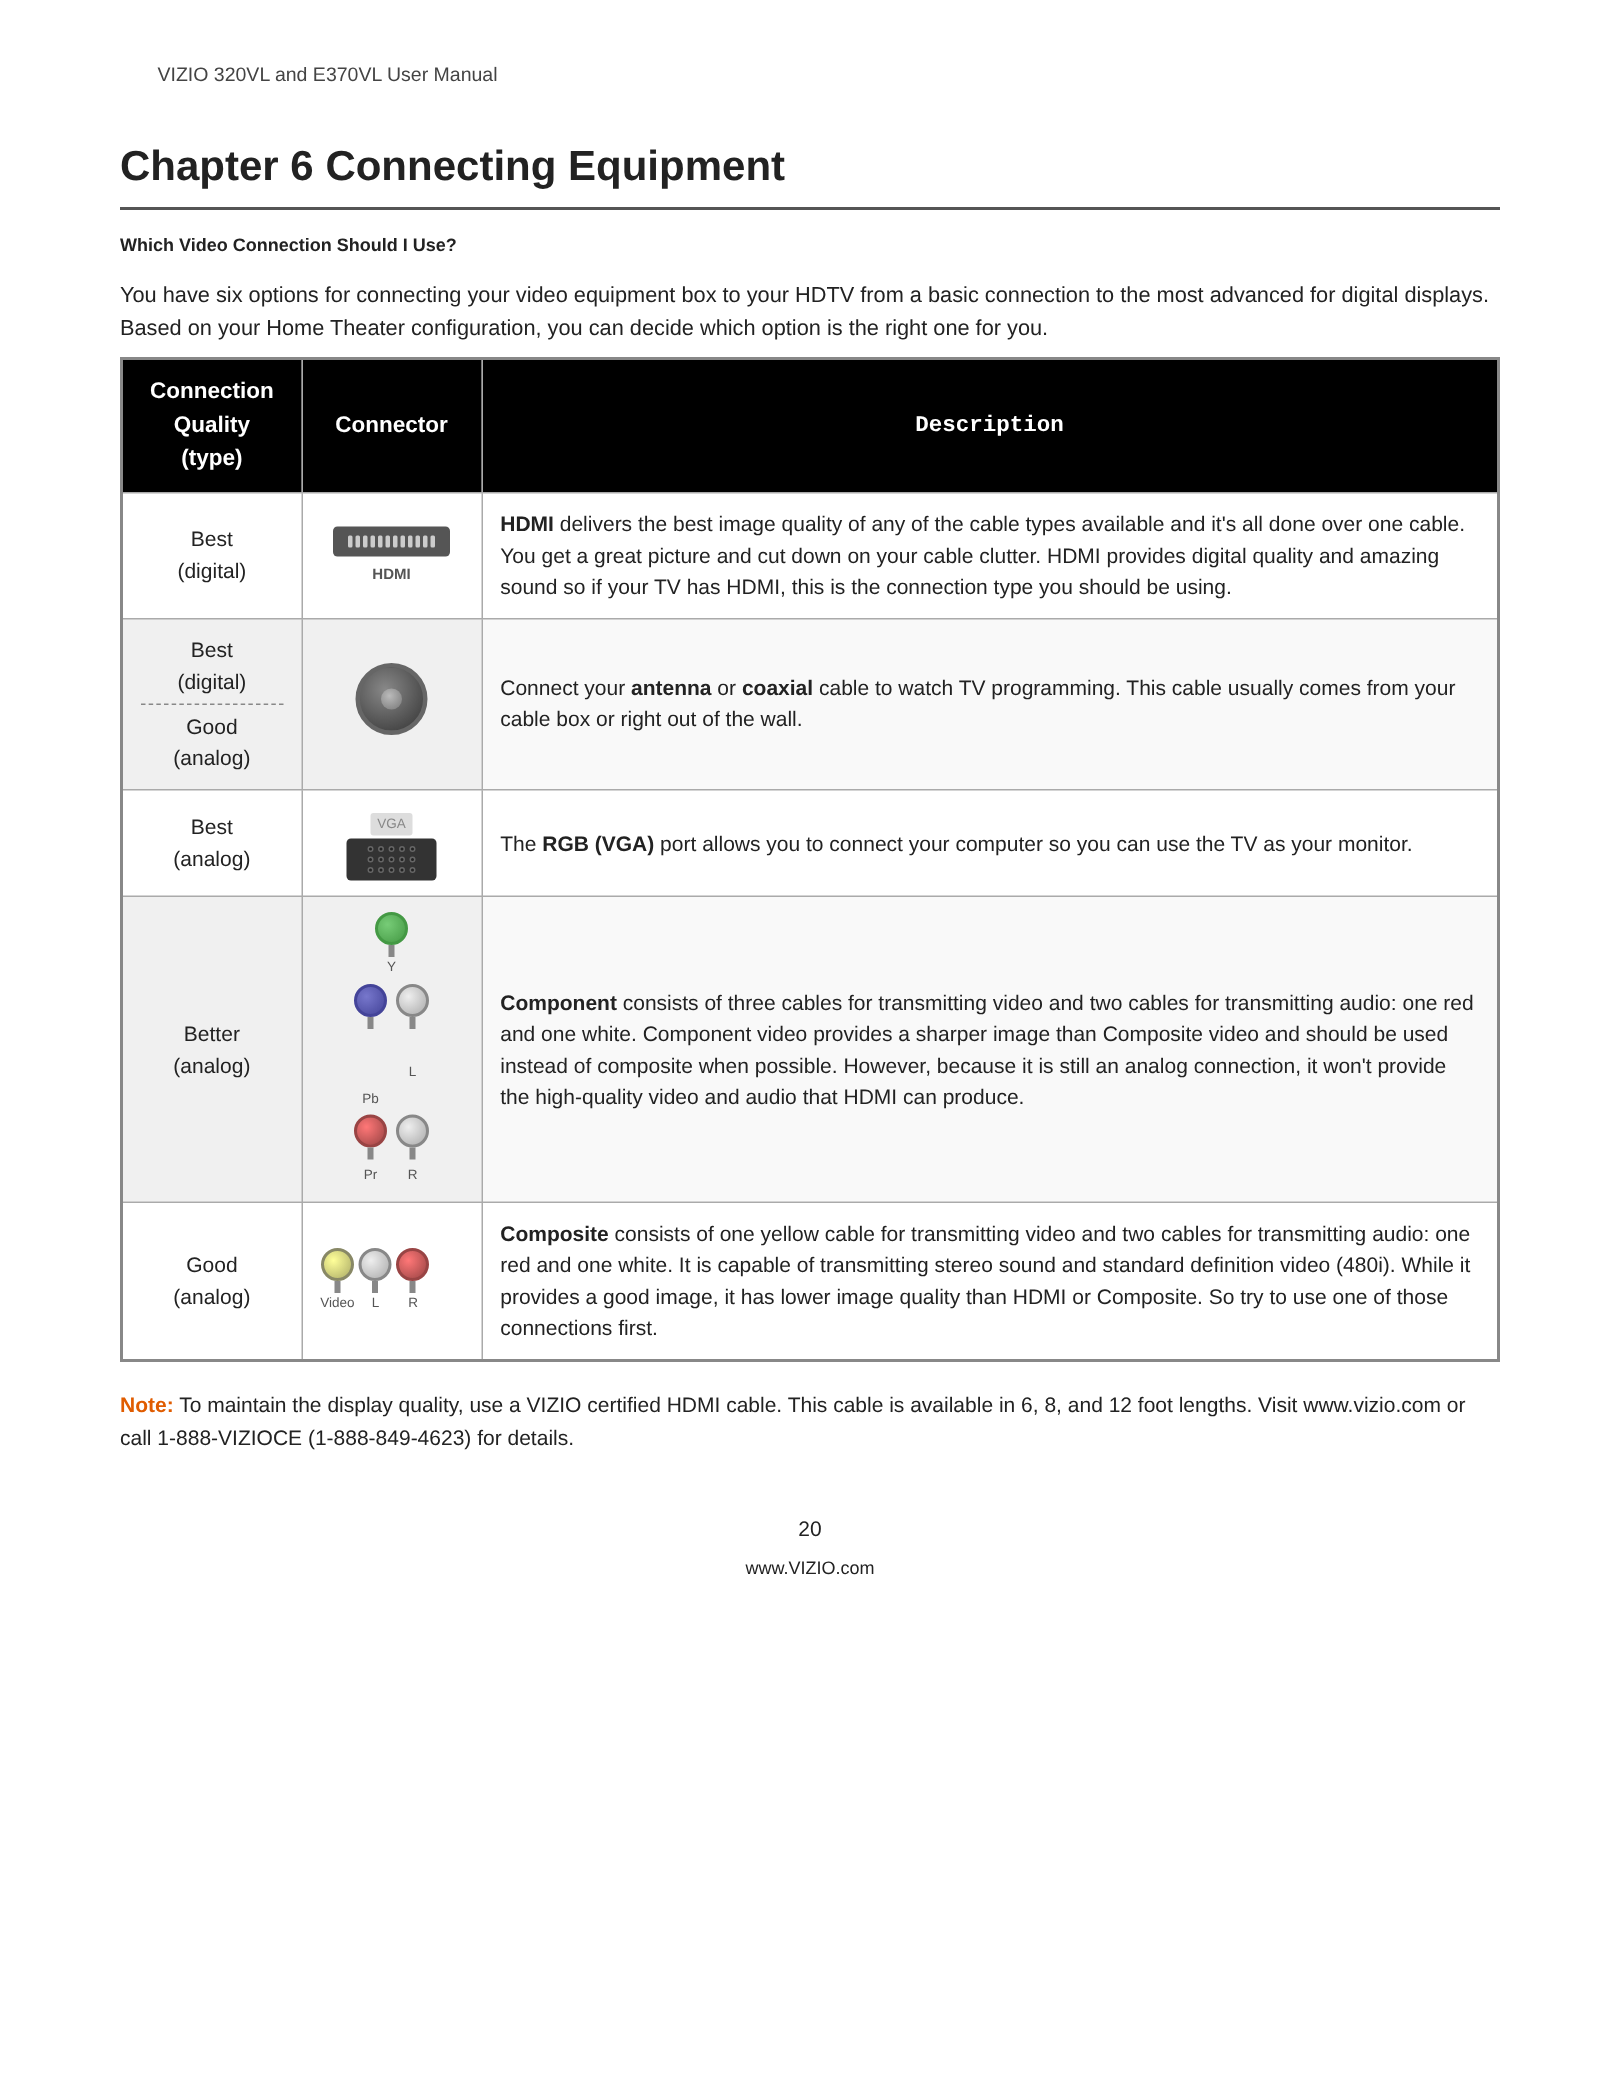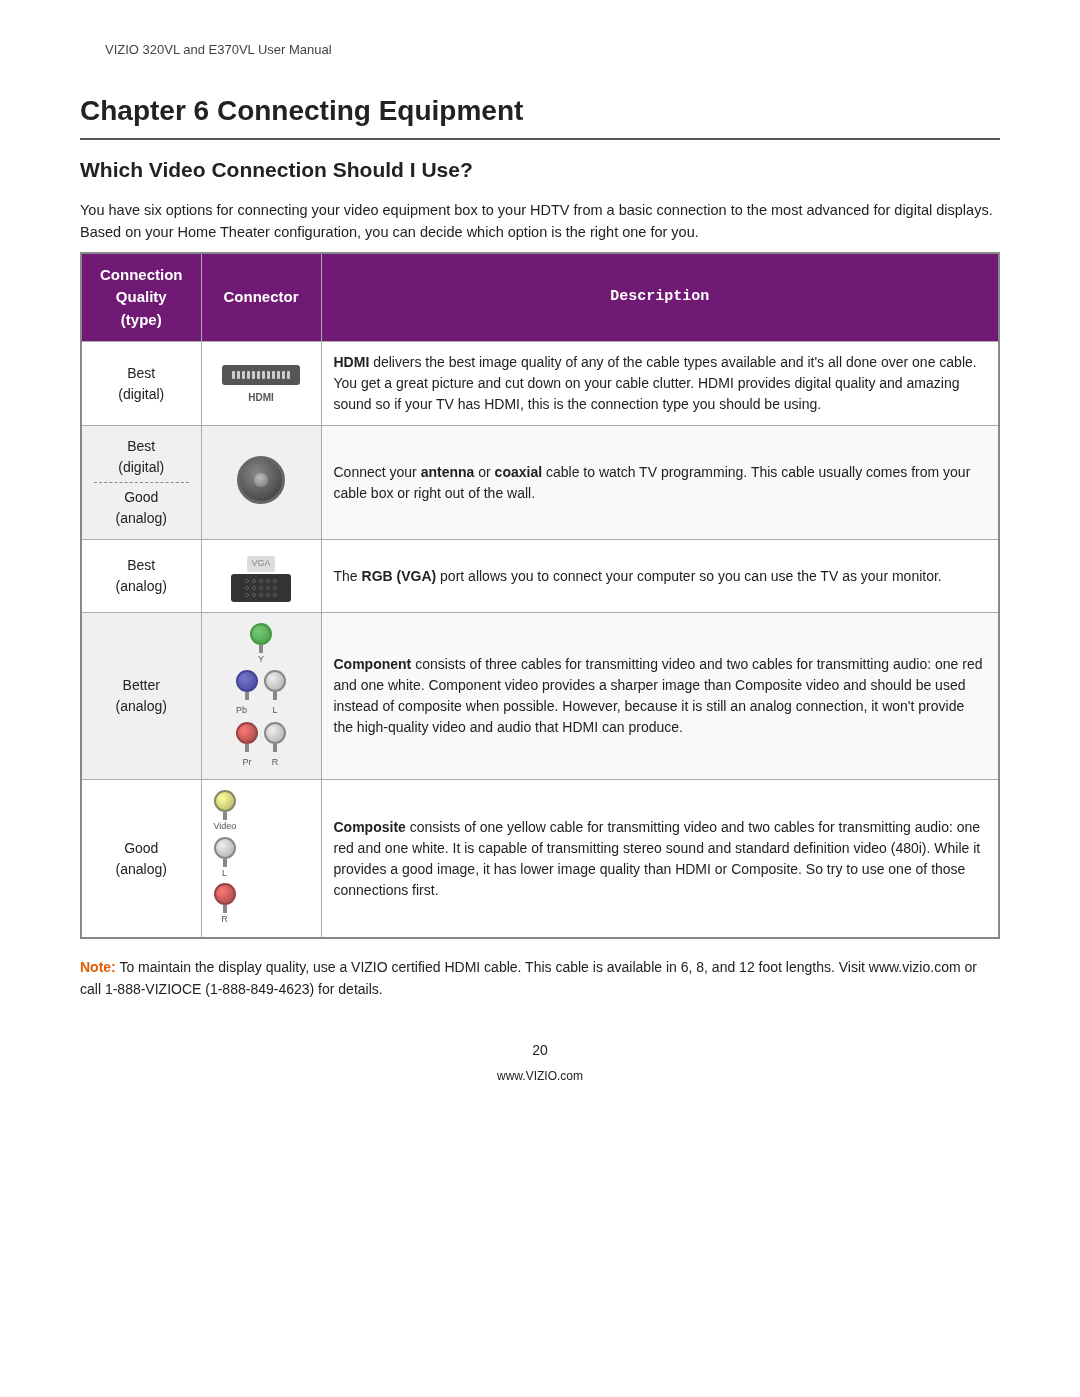--- a/index.html
+++ b/index.html
@@ -20,21 +20,21 @@
       margin-left: 25px;
     }
     .chapter-title {
       font-size: 28px;
       font-weight: bold;
       border-bottom: 2px solid #555;
       padding-bottom: 6px;
       margin-bottom: 14px;
     }
     .section-title {
-      font-size: 21px;
+      font-size: 12px;
       font-weight: bold;
       margin-bottom: 14px;
     }
     .intro-text {
       margin-bottom: 8px;
       font-size: 14.5px;
       line-height: 1.55;
     }
     
     .conn-table {
@@ -42,21 +42,21 @@
       border-collapse: collapse;
       border: 2px solid #888;
       margin-bottom: 18px;
     }
     .conn-table th, .conn-table td {
       border: 1px solid #aaa;
       padding: 10px 12px;
       vertical-align: middle;
     }
     .thead-row th {
-      background: #701a75;
+      background: #000000;
       color: #fff;
       font-weight: bold;
       font-size: 15px;
     }
     .th-quality {
       width: 120px;
       text-align: center;
     }
     .th-connector {
       width: 120px;
@@ -211,22 +211,22 @@
       background: #888;
     }
     .comp-label {
       font-size: 9px;
       color: #555;
       text-align: center;
     }
     
     .composite-group {
       display: flex;
-      flex-direction: column;
-      align-items: flex-start;
+      flex-direction: row;
+      align-items: flex-end;
       gap: 3px;
     }
     .comp-single {
       display: flex;
       flex-direction: column;
       align-items: center;
     }
     .note-text {
       font-size: 14px;
       line-height: 1.55;
@@ -378,21 +378,21 @@
             <div class="comp-single">
               <div class="rca-body blue"></div>
               <div class="rca-stem"></div>
             </div>
             <div class="comp-single">
               <div class="rca-body white"></div>
               <div class="rca-stem"></div>
             </div>
           </div>
           <div class="comp-label-row">
-            <span style="width:22px;text-align:left;">Pb</span>
+            <span style="width:22px;text-align:center;margin-top:36px;">Pb</span>
             <span style="width:22px;text-align:center;">L</span>
           </div>
 
           <div class="comp-row">
             <div class="comp-single">
               <div class="rca-body red"></div>
               <div class="rca-stem"></div>
             </div>
             <div class="comp-single">
               <div class="rca-body white"></div>

